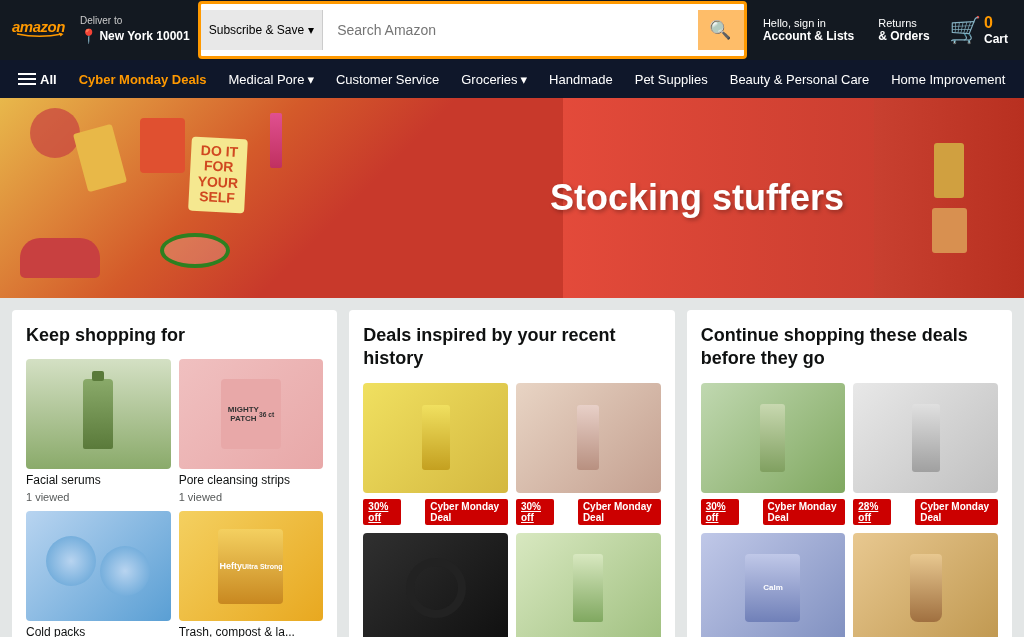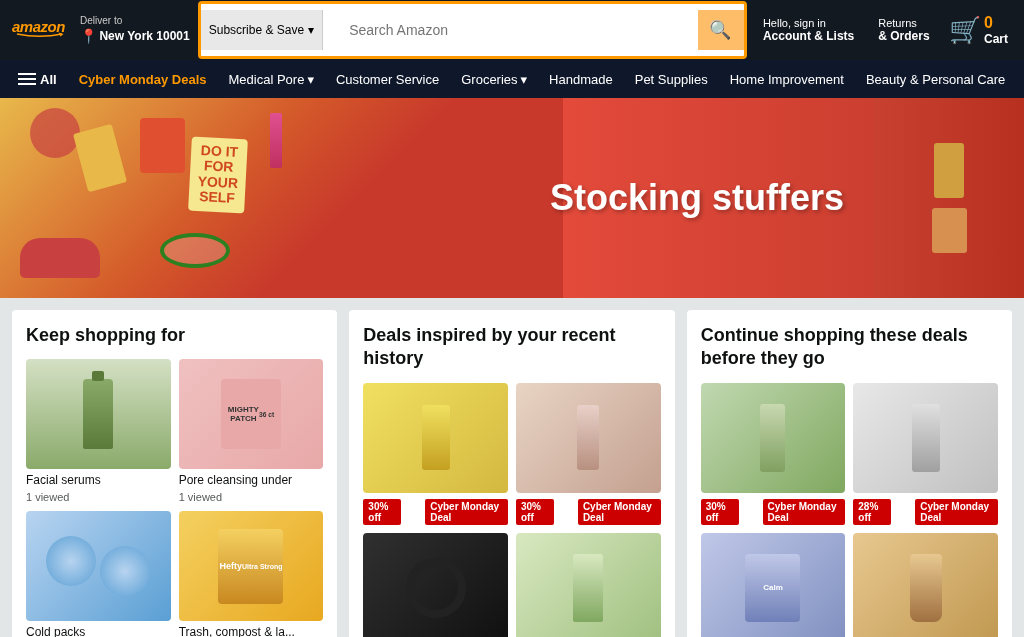--- a/index.html
+++ b/index.html
@@ -57,21 +57,21 @@
       cursor: pointer;
       white-space: nowrap;
       display: flex;
       align-items: center;
       gap: 4px;
     }
     .search-input {
       flex: 1;
       border: none;
       outline: none;
-      padding: 0 26px;
+      padding: 0 14px;
       font-size: 14px;
       height: 52px;
     }
     .search-btn {
       background: #febd69;
       border: none;
       width: 46px;
       height: 40px;
       cursor: pointer;
       display: flex;
@@ -221,20 +221,21 @@
     }
     .deal-badge {
       display: inline-block;
       background: #c00;
       color: white;
       font-size: 10px;
       font-weight: bold;
       padding: 2px 5px;
       border-radius: 2px;
       margin-right: 20px;
+      text-decoration: underline;
     }
     .cyber-monday-badge {
       display: inline-block;
       background: #c00;
       color: white;
       font-size: 10px;
       font-weight: bold;
       padding: 2px 5px;
       border-radius: 2px;
     }
@@ -421,24 +422,24 @@
     <span>Groceries</span>
     <span>▾</span>
   </div>
   <div class="nav-item">
     <span>Handmade</span>
   </div>
   <div class="nav-item">
     <span>Pet Supplies</span>
   </div>
   <div class="nav-item">
+    <span>Beauty &amp; Personal Care</span>
+  </div>
+  <div class="nav-item">
     <span>Home Improvement</span>
-  </div>
-  <div class="nav-item">
-    <span>Beauty &amp; Personal Care</span>
   </div>
   <div class="nav-item">
     
   </div>
 </div>
 
 <div class="hero">
 
   <div class="hero-items-left">
 
@@ -483,21 +484,21 @@
           <div class="bottle-shape"></div>
         </div>
         <div class="product-label">Facial serums</div>
         <div class="product-sublabel">1 viewed</div>
       </div>
 
       <div class="product-item">
         <div class="product-img patch-img">
           <div class="patch-box">MIGHTY<br>PATCH<br><small>36 ct</small></div>
         </div>
-        <div class="product-label">Pore cleansing under</div>
+        <div class="product-label">Pore cleansing strips</div>
         <div class="product-sublabel">1 viewed</div>
       </div>
 
       <div class="product-item">
         <div class="product-img cold-img">
           <div style="display:flex;gap:4px;">
             <div class="circle-products"></div>
             <div class="circle-products" style="margin-top:10px;"></div>
           </div>
         </div>

